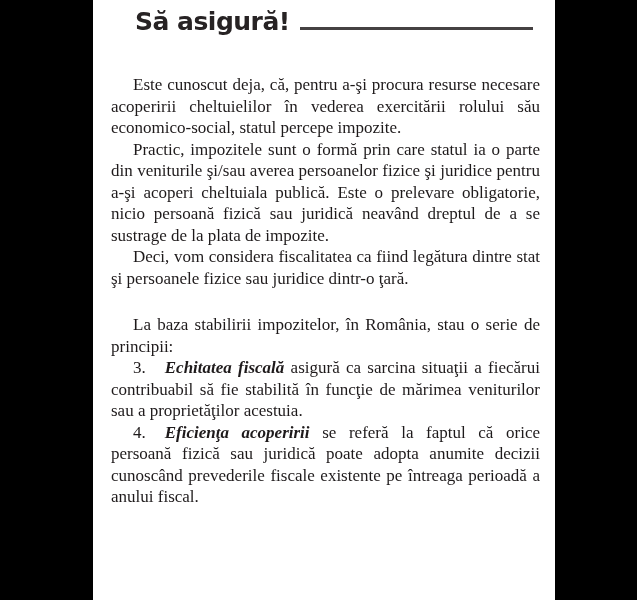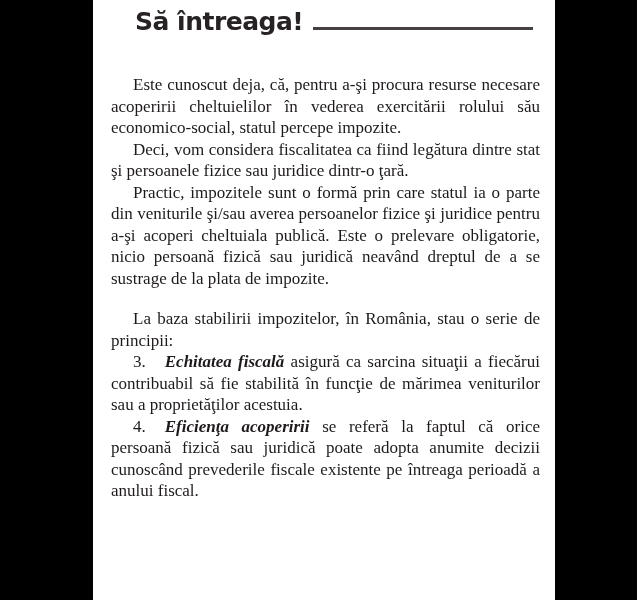--- a/index.html
+++ b/index.html
@@ -33,41 +33,41 @@
     margin-left: 10px; margin-top: 19px;
   }
   .doc-body {
     margin-top: 36px;
     padding: 0 15px 0 18px;
     color: #1e1a1b;
     font-size: 17px; line-height: 21.5px;
     text-align: justify;
   }
   .para { margin: 0; text-indent: 22px; }
-  .para.spaced { margin-top: 19px; }
+  .para.spaced { margin-top: 25px; }
   .principle-num { margin-right: 19px; }
   .principle-term { font-weight: bold; font-style: italic; }
 </style>
 </head>
 <body>
 
 <div class="frame">
   <div class="margin-bar left"></div>
 
   <div class="page">
 
     <div class="title-row">
-      <h1 class="section-title">Să întreaga!</h1>
+      <h1 class="section-title">Să asigură!</h1>
       <div class="title-rule"></div>
     </div>
 
     <div class="doc-body">
       <p class="para">Este cunoscut deja, că, pentru a-şi procura resurse necesare acoperirii cheltuielilor în vederea exercitării rolului său economico-social, statul percepe impozite.</p>
+      <p class="para">Practic, impozitele sunt o formă prin care statul ia o parte din veniturile şi/sau averea persoanelor fizice şi juridice pentru a-şi acoperi cheltuiala publică. Este o prelevare obligatorie, nicio persoană fizică sau juridică neavând dreptul de a se sustrage de la plata de impozite.</p>
       <p class="para">Deci, vom considera fiscalitatea ca fiind legătura dintre stat şi persoanele fizice sau juridice dintr-o ţară.</p>
-      <p class="para">Practic, impozitele sunt o formă prin care statul ia o parte din veniturile şi/sau averea persoanelor fizice şi juridice pentru a-şi acoperi cheltuiala publică. Este o prelevare obligatorie, nicio persoană fizică sau juridică neavând dreptul de a se sustrage de la plata de impozite.</p>
       <p class="para spaced">La baza stabilirii impozitelor, în România, stau o serie de principii:</p>
 
 
 
       <p class="para"><span class="principle-num">3.</span><span class="principle-term">Echitatea fiscală</span><span> asigură ca sarcina situaţii a fiecărui contribuabil să fie stabilită în funcţie de mărimea veniturilor sau a proprietăţilor acestuia.</span></p>
 
       <p class="para"><span class="principle-num">4.</span><span class="principle-term">Eficienţa acoperirii</span><span> se referă la faptul că orice persoană fizică sau juridică poate adopta anumite decizii cunoscând prevederile fiscale existente pe întreaga perioadă a anului fiscal.</span></p>
     </div>
 
   </div>

